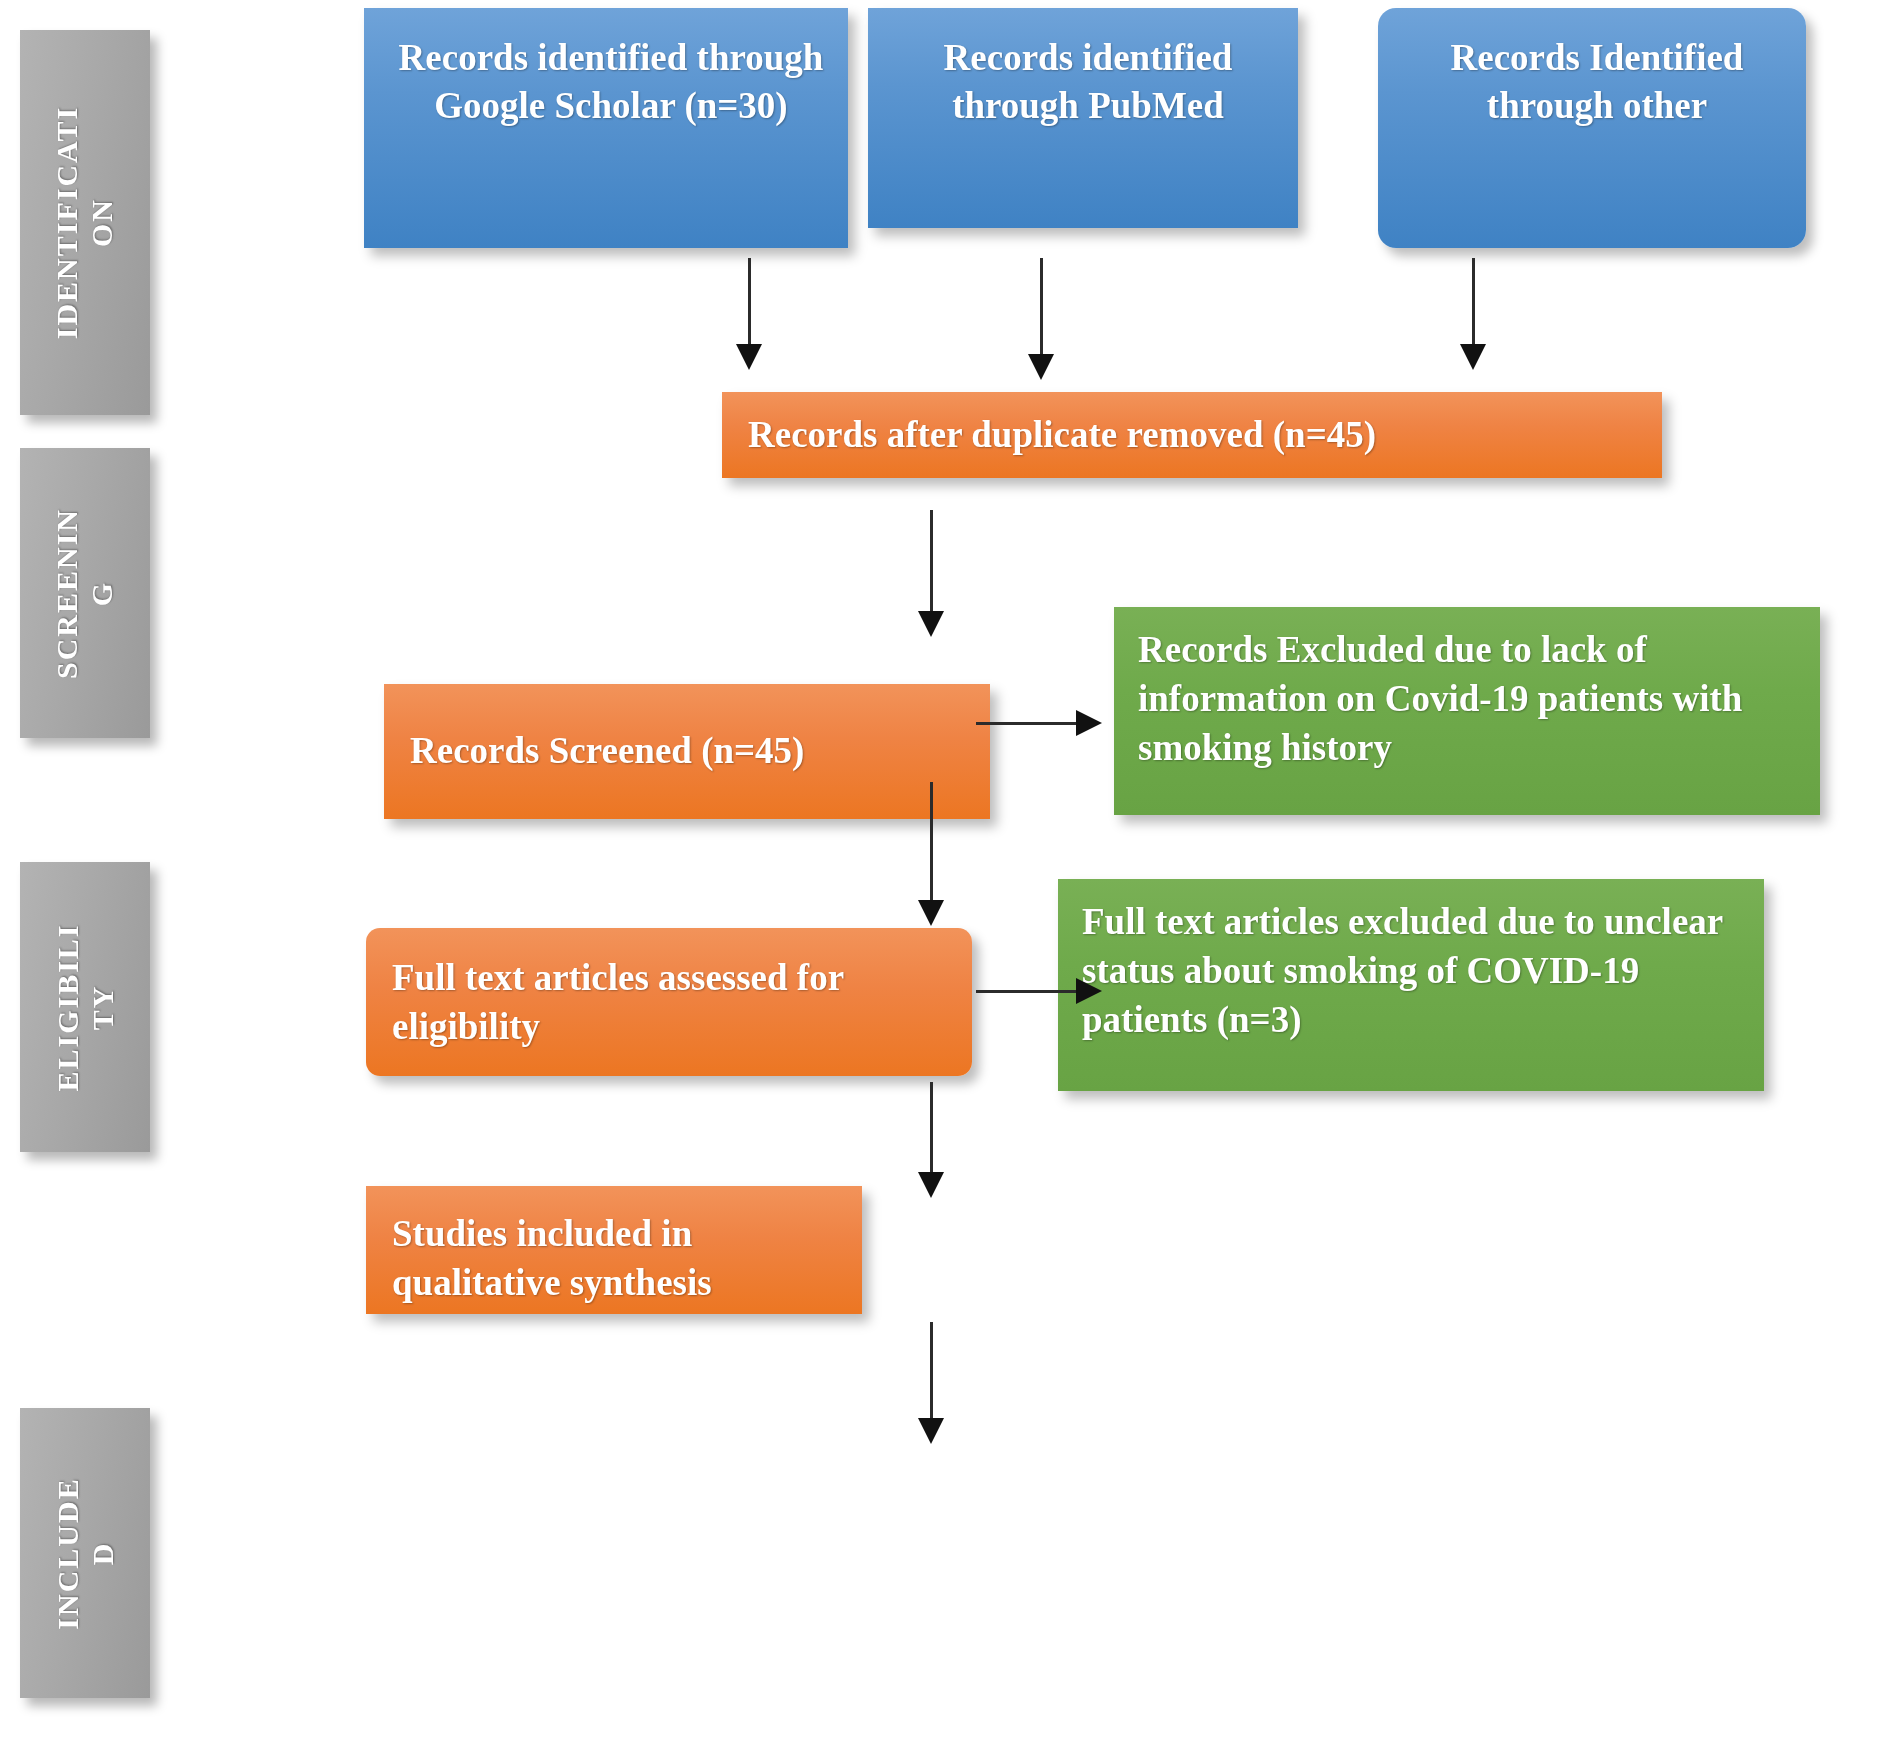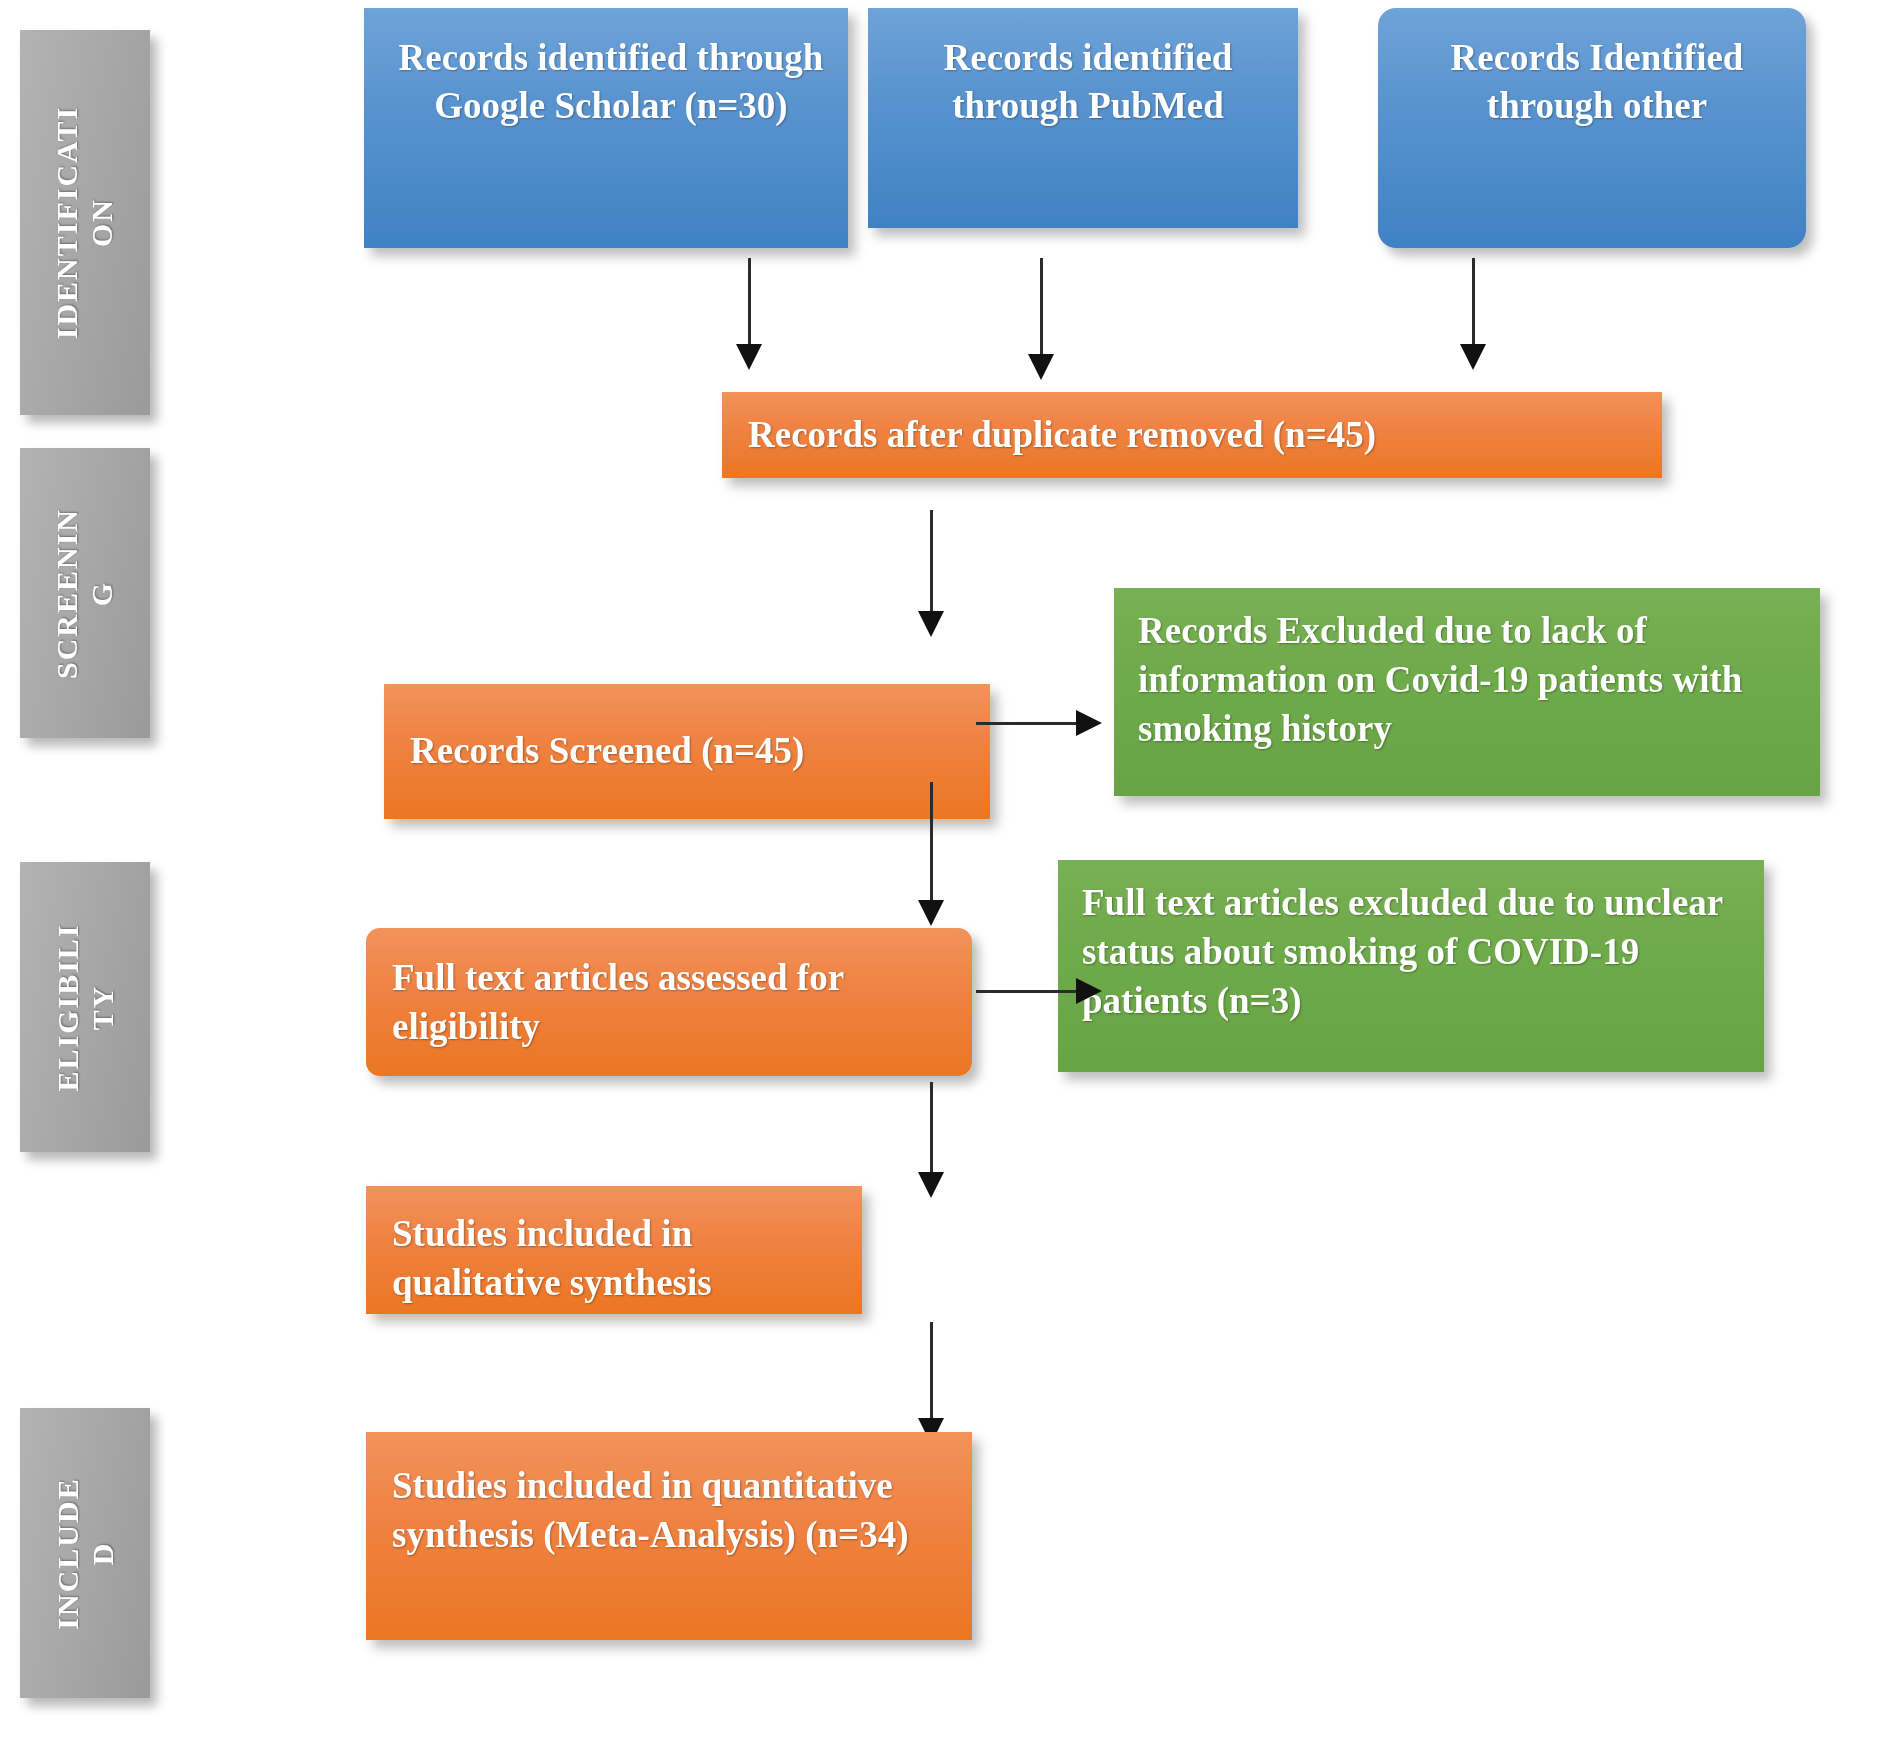--- a/index.html
+++ b/index.html
@@ -70,20 +70,21 @@
   }
   .green{
     background:linear-gradient(180deg,#79b055 0%,#6faa4b 40%,#68a344 100%);
     box-shadow:7px 8px 11px rgba(0,0,0,0.26);
     align-items:flex-start;
     justify-content:flex-start;
     text-align:left;
     font-size:37px;
     line-height:1.33;
     padding:18px 18px 0 24px;
+    margin-top:19px;
   }
 
   
   .conn{position:absolute;}
   .vline{
     position:absolute;
     width:3px;
     background:#2b2b2b;
   }
   .varrow{
@@ -207,17 +208,14 @@
 
   <div class="node orange" style="left:366px;top:1186px;width:496px;height:128px;padding-top:24px;">
     <div class="inner">Studies included in qualitative synthesis</div>
   </div>
 
   <div class="conn">
     <div class="vline" style="left:930px;top:1322px;height:100px;"></div>
     <div class="varrow" style="left:918px;top:1418px;"></div>
   </div>
 
-  <div class="node orange" style="left:366px;top:1432px;width:606px;height:208px;padding-top:30px;">
-    <div class="inner">Studies included in quantitative synthesis (Meta-Analysis) (n=34)</div>
-  </div>
 
 </div>
 
 </body></html>

